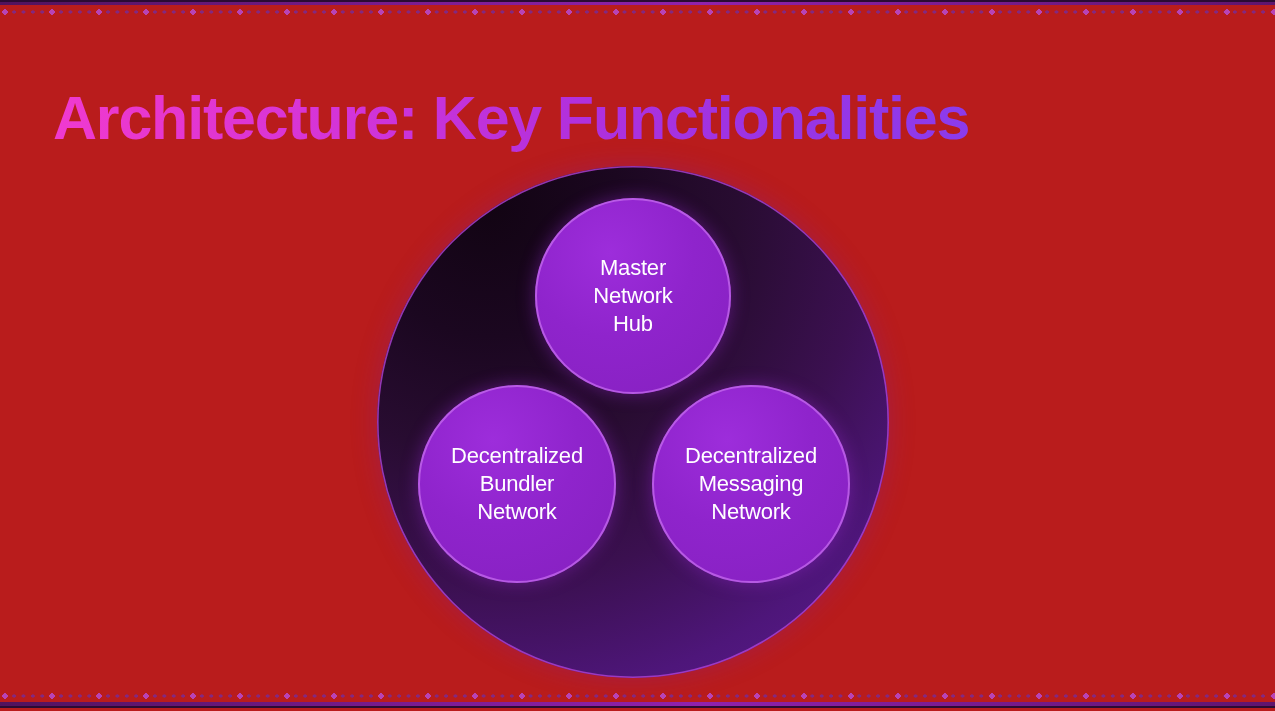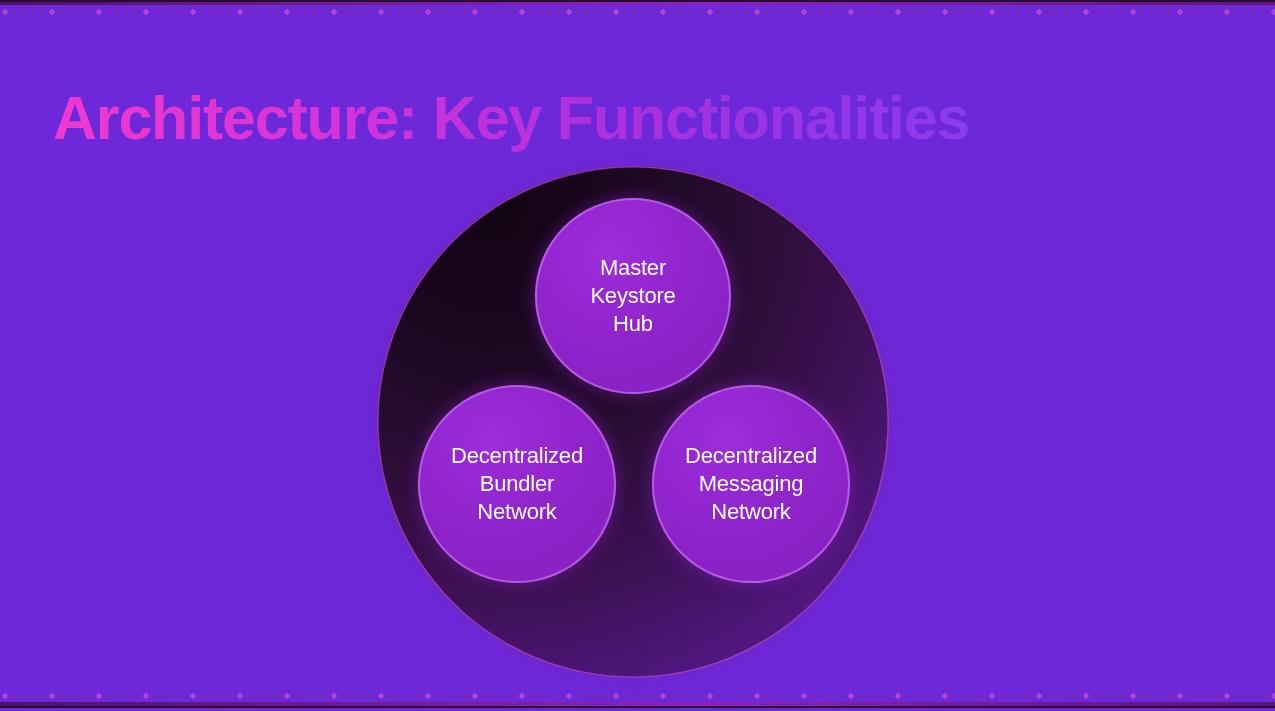--- a/index.html
+++ b/index.html
@@ -10,21 +10,21 @@
   }
   body {
     font-family: "Liberation Sans", sans-serif;
     -webkit-font-smoothing: antialiased;
   }
 
   .slide {
     position: relative;
     width: 1275px;
     height: 711px;
-    background: #6d28d9;
+    background: #b91c1c;
     overflow: hidden;
   }
 
   
   .rule-top-dark {
     position: absolute;
     left: 0; top: 0;
     width: 1275px; height: 2px;
     background: #2b0b33;
   }
@@ -159,21 +159,21 @@
   <div class="dots dots-top"></div>
 
   <h1 class="title">Architecture: Key Functionalities</h1>
 
 
   <div class="diagram">
     <div class="outer-circle"></div>
 
     <div class="node node-top">
       <span class="node-label">Master
-Keystore
+Network
 Hub</span>
     </div>
 
     <div class="node node-left">
       <span class="node-label">Decentralized
 Bundler
 Network</span>
     </div>
 
     <div class="node node-right">

